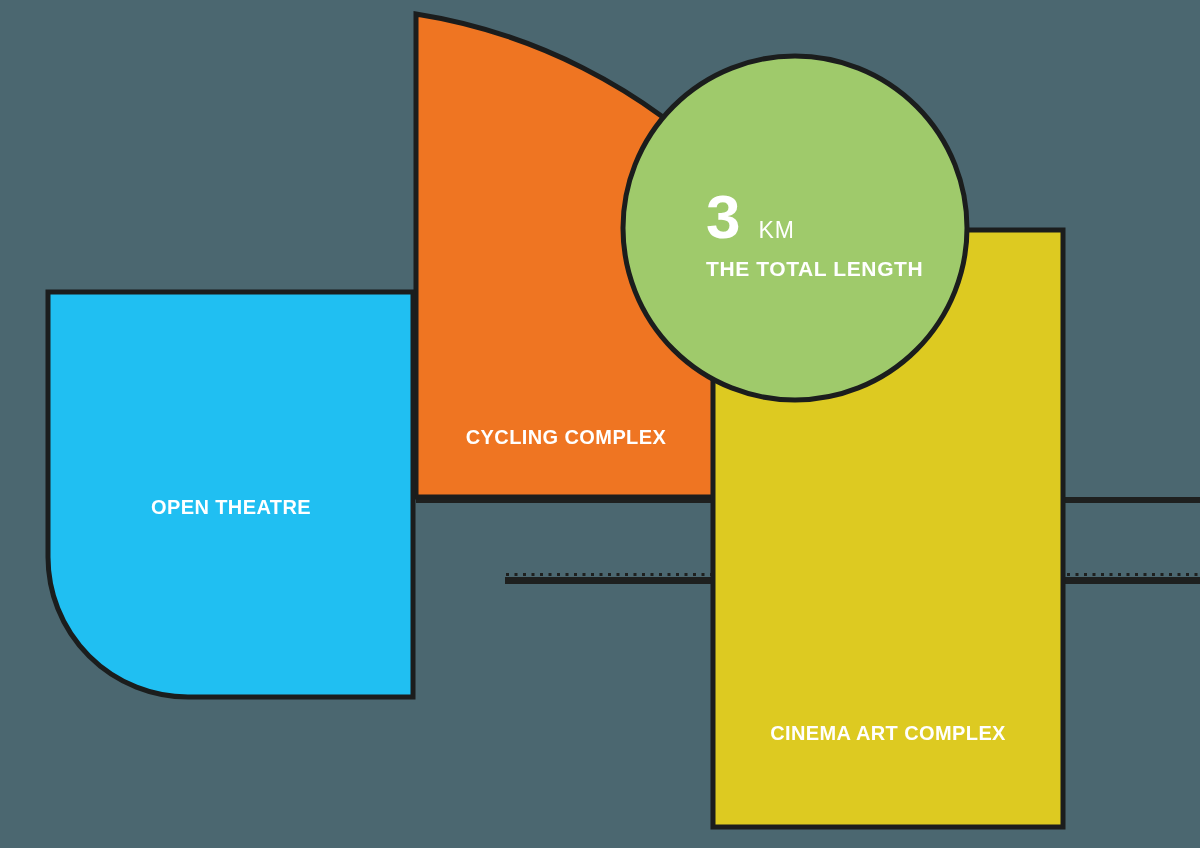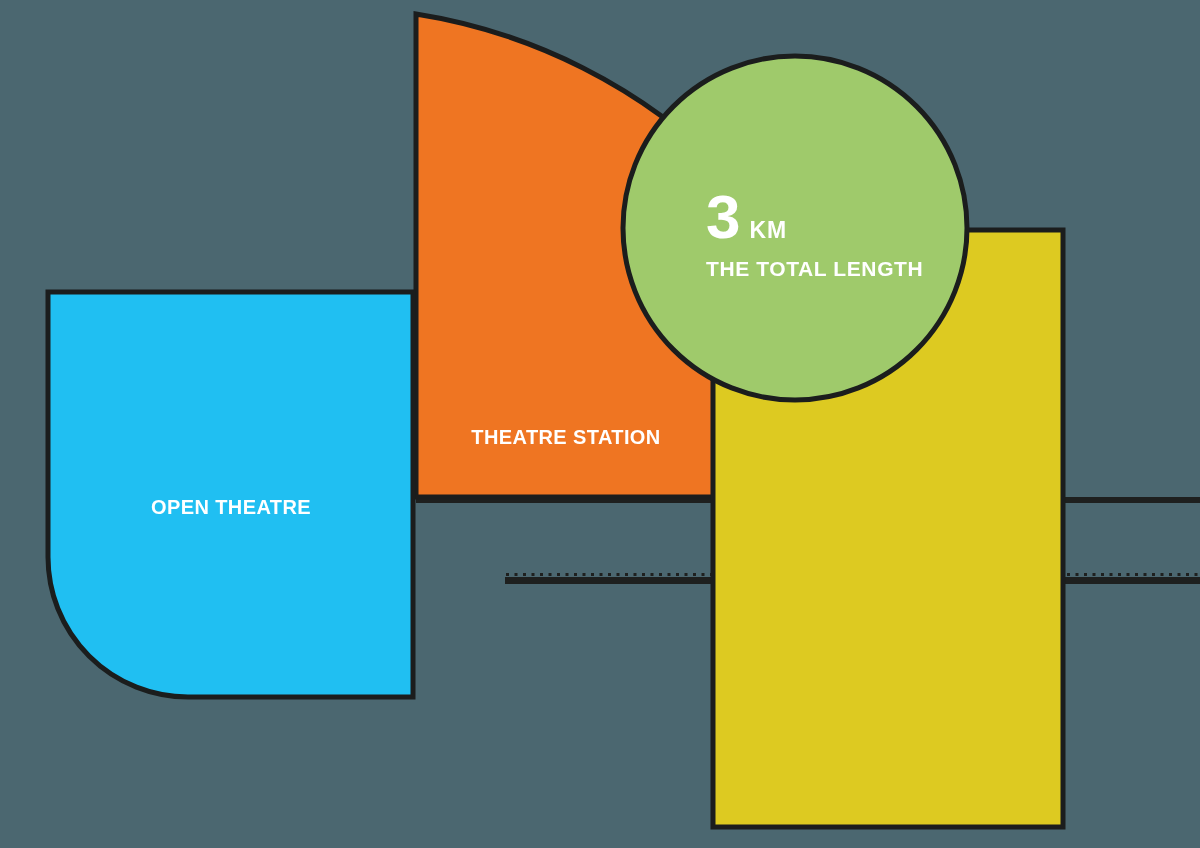--- a/index.html
+++ b/index.html
@@ -29,21 +29,21 @@
   }
   .badge-text {
     position: absolute;
     left: 706px; top: 186px;
     color: #FFFFFF;
     line-height: 1;
     user-select: none;
   }
   .badge-row { display: flex; align-items: baseline; }
   .badge-value { font-weight: bold; font-size: 62px; letter-spacing: 0; }
-  .badge-unit  { font-weight: bold; font-size: 23px; margin-left: 9px; letter-spacing: 1px; }
+  .badge-unit  { font-weight: normal; font-size: 23px; margin-left: 18px; letter-spacing: 1px; }
   .badge-caption { font-weight: bold; font-size: 21px; letter-spacing: 0.6px; margin-top: 10px; white-space: nowrap; }
 
   .label-open-theatre   { left: 48px;  top: 497px; width: 366px; }
   .label-cycling        { left: 416px; top: 427px; width: 300px; }
   .label-cinema         { left: 713px; top: 723px; width: 350px; }
 </style>
 </head>
 <body>
 
 <div class="canvas">
@@ -67,18 +67,19 @@
   </svg>
 
   <div class="badge-text">
     <div class="badge-row">
       <span class="badge-value">3</span>
       <span class="badge-unit">KM</span>
     </div>
     <div class="badge-caption">THE TOTAL LENGTH</div>
   </div>
 
-  <div class="label label-cycling">THEATRE STATION</div>
+  <div class="label label-cycling">CYCLING COMPLEX</div>
 
   <div class="label label-open-theatre">OPEN THEATRE</div>
 
+  <div class="label label-cinema">CINEMA ART COMPLEX</div>
 
 </div>
 
 </body></html>

